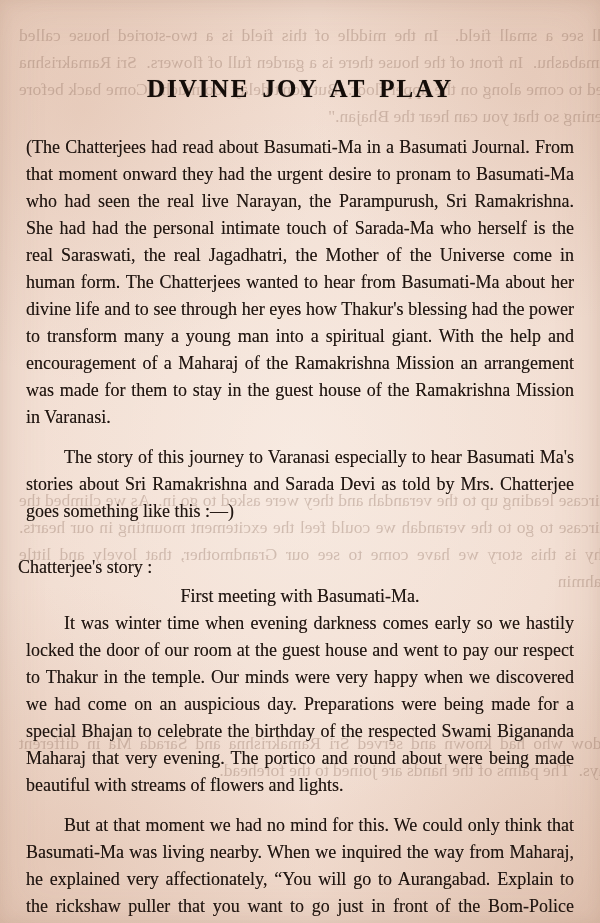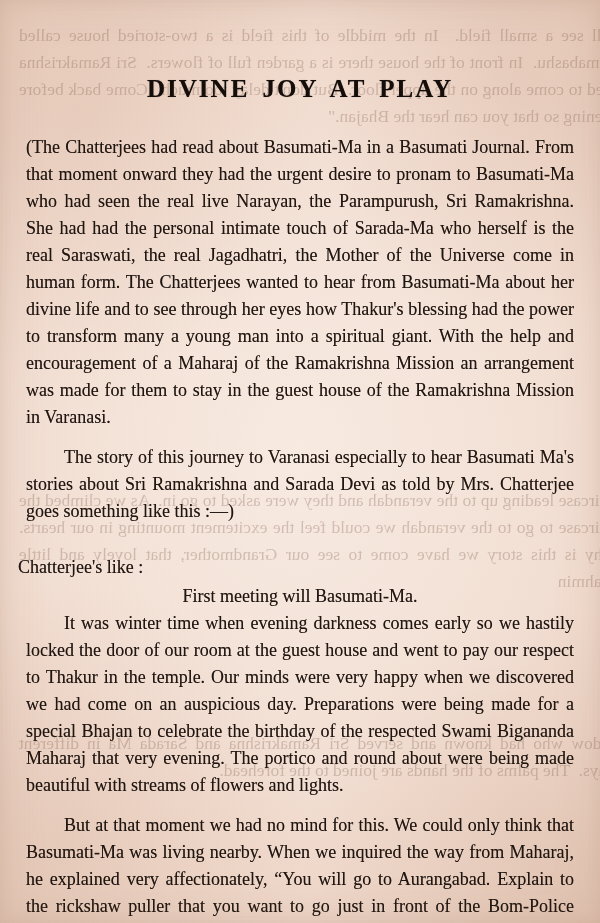--- a/index.html
+++ b/index.html
@@ -140,23 +140,23 @@
   <div class="bleed bleed-low">widow who had known and served Sri Ramakrishna and Sarada Ma in different ways.  The palms of the hands are joined to the forehead.</div>
 
   <div class="content">
 
     <h1 class="chapter-title">DIVINE JOY AT PLAY</h1>
 
     <p class="body-text para-lead">(The Chatterjees had read about Basumati-Ma in a Basumati Journal.  From that moment onward they had the urgent desire to pronam to Basumati-Ma who had seen the real live Narayan, the Parampurush, Sri Ramakrishna.  She had had the personal intimate touch of Sarada-Ma who herself is the real Saraswati, the real Jagadhatri, the Mother of the Universe come in human form.  The Chatterjees wanted to hear from Basumati-Ma about her divine life and to see through her eyes how Thakur's blessing had the power to transform many a young man into a spiritual giant.  With the help and encouragement of a Maharaj of the Ramakrishna Mission an arrangement was made for them to stay in the guest house of the Ramakrishna Mission in Varanasi.</p>
 
     <p class="body-text para-indent para-gap">The story of this journey to Varanasi especially to hear Basumati Ma's stories about Sri Ramakrishna and Sarada Devi as told by Mrs. Chatterjee goes something like this :—)</p>
 
-    <p class="story-label">Chatterjee's like :</p>
+    <p class="story-label">Chatterjee's story :</p>
 
-    <p class="sub-heading">First meeting will Basumati-Ma.</p>
+    <p class="sub-heading">First meeting with Basumati-Ma.</p>
 
     <p class="body-text para-indent">It was winter time when evening darkness comes early so we hastily locked the door of our room at the guest house and went to pay our respect to Thakur in the temple.  Our minds were very happy when we discovered we had come on an auspicious day. Preparations were being made for a special Bhajan to celebrate the birthday of the respected Swami Bigananda Maharaj that very evening.  The portico and round about were being made beautiful with streams of flowers and lights.</p>
 
     <p class="body-text para-indent para-gap">But at that moment we had no mind for this.  We could only think that Basumati-Ma was living nearby.  When we inquired the way from Maharaj, he explained very affectionately, “You will go to Aurangabad.  Explain to the rickshaw puller that you want to go just in front of the Bom-Police station.  There you</p>
 
   </div>
 
   <div class="paper-edge"></div>
 </div>
 

